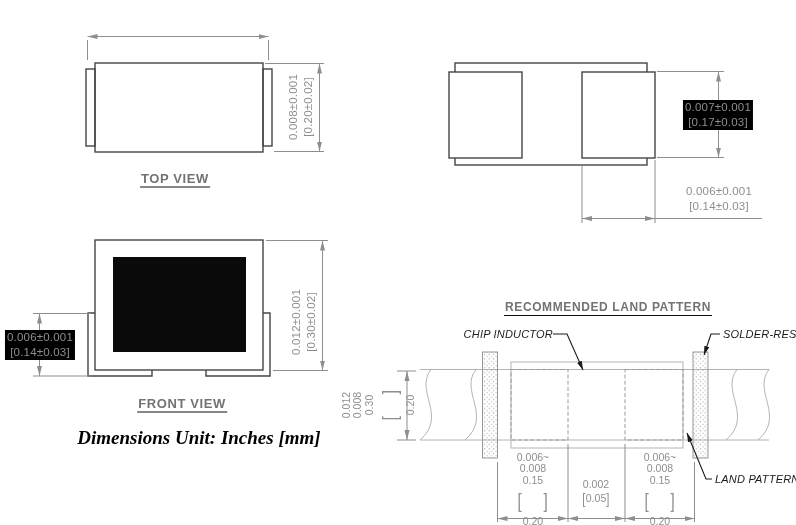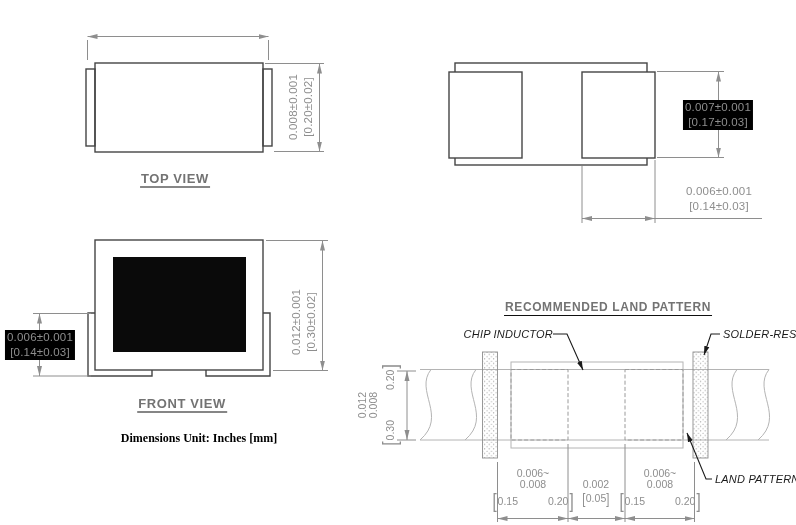--- a/index.html
+++ b/index.html
@@ -16,28 +16,28 @@
   .dimtxt{position:absolute;font-size:11.5px;line-height:15px;color:#8e8e8e;
           text-align:center;white-space:nowrap;letter-spacing:.2px;
           transform:translate(-50%,-50%);}
   .rot{transform:translate(-50%,-50%) rotate(-90deg);}
   .mask{background:#000000;padding:0 2px;text-align:center;}
   .viewlabel{position:absolute;font-size:13px;font-weight:bold;color:#737373;
              letter-spacing:.6px;white-space:nowrap;border-bottom:1.8px solid #0f0f0f;
              padding:0 1px 1px;transform:translate(-50%,-50%);}
   .callout{position:absolute;font-size:11px;color:#1a1a1a;letter-spacing:.2px;white-space:nowrap;font-style:italic;}
   .units{position:absolute;font-family:"Liberation Serif","DejaVu Serif",serif;
-         font-size:12px;font-weight:bold;color:#000;white-space:nowrap;
-         transform:translate(-50%,-50%);}
+         font-size:19px;font-weight:bold;color:#000;white-space:nowrap;
+         transform:translate(-50%,-50%);font-style:italic;}
   .stack{position:absolute;font-size:10.5px;line-height:10.5px;color:#8e8e8e;
          text-align:center;white-space:nowrap;display:flex;flex-direction:column;
          align-items:center;transform:translate(-50%,-50%);}
   .stack.rot{transform:translate(-50%,-50%) rotate(-90deg);}
   .brow{display:flex;align-items:center;margin-top:2px;}
-  .bcol{display:flex;gap:30px;}
+  .bcol{display:flex;flex-direction:column;gap:30px;}
   .tb{font-size:21px;line-height:20px;font-weight:300;transform:scaleX(.72);color:#8e8e8e;}
   .tbs{font-size:14px;line-height:14px;font-weight:300;transform:scaleX(.8);color:#8e8e8e;}
 </style>
 </head>
 <body>
 
 <div id="canvas">
 
   <svg id="lineart" width="796" height="525" viewBox="0 0 796 525">
     <defs>

